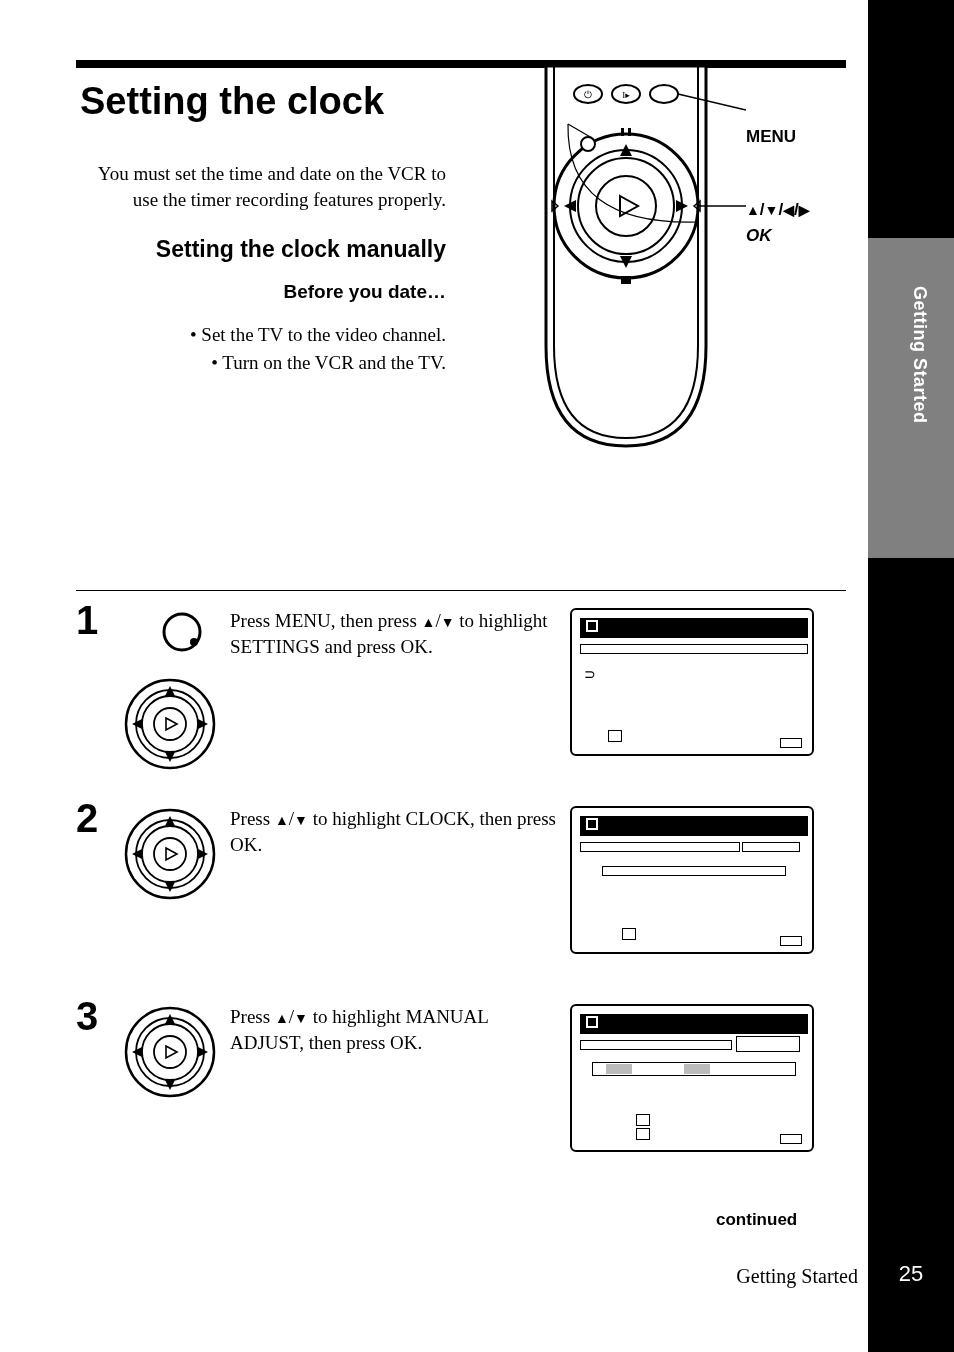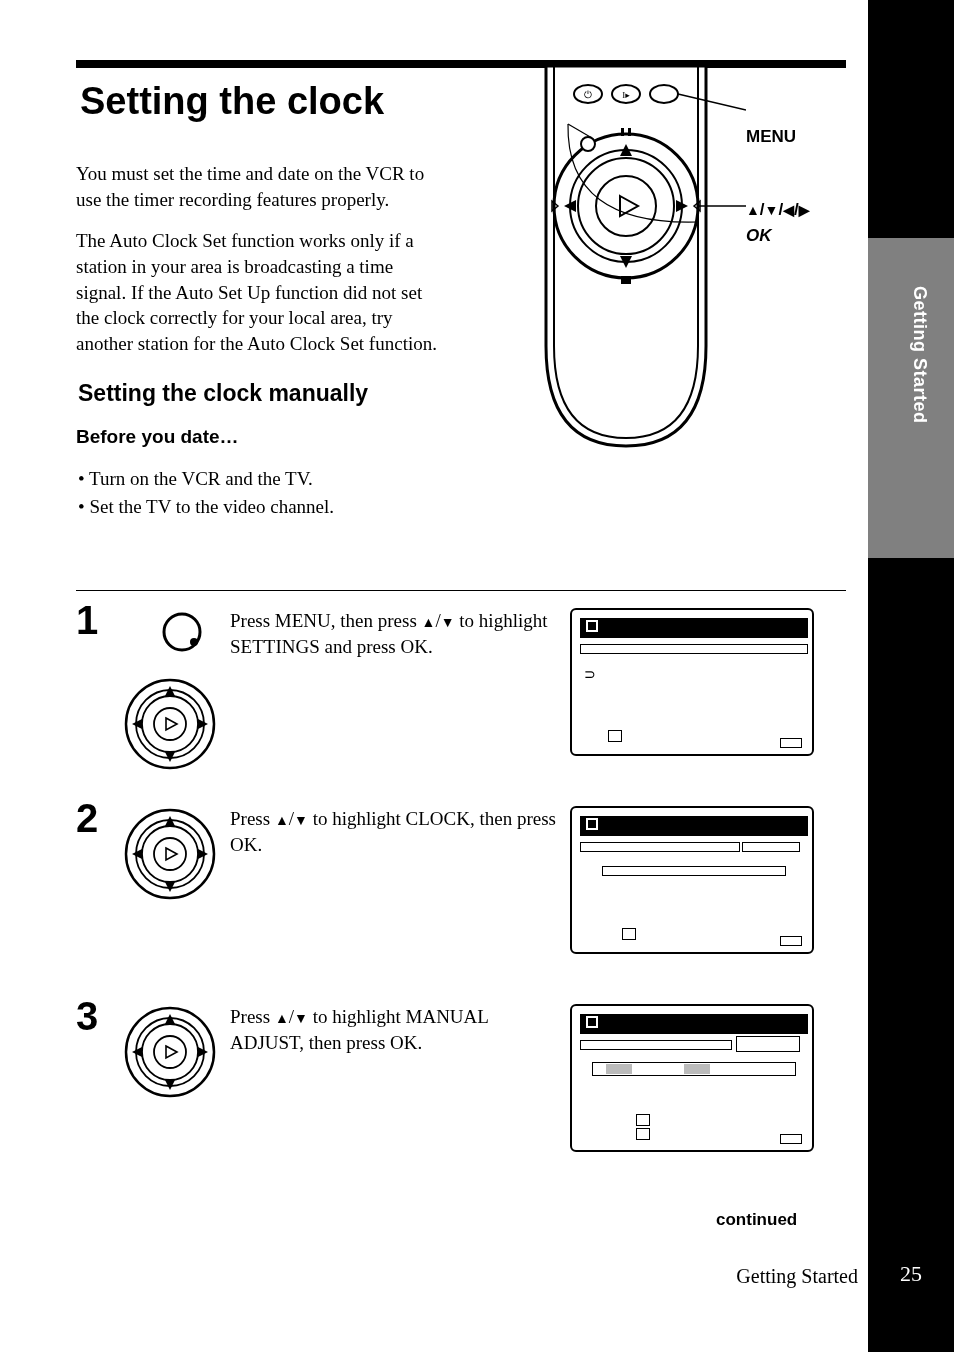--- a/index.html
+++ b/index.html
@@ -38,21 +38,21 @@
   }
   .page-number-box {
     position: absolute;
     right: 0; bottom: 58px;
     width: 86px; height: 40px;
     background: #000;
     color: #fff;
     text-align: center;
     line-height: 40px;
     font-size: 22px;
-    font-family: Liberation Serif, serif;
+    font-family: Liberation Sans, sans-serif;
     margin-top: 37px;
   }
   .footer-section {
     position: absolute;
     right: 96px; bottom: 64px;
     font-size: 20px;
   }
 
   .content {
     position: absolute;
@@ -67,20 +67,21 @@
   h1 {
     font-family: Arial, Helvetica, sans-serif;
     font-weight: 800;
     font-size: 38px;
     margin: 0 0 38px 4px;
   }
   .intro-col {
     width: 370px;
     font-size: 19px;
     line-height: 1.35;
+    text-align: right;
   }
   .intro-col p { margin: 0 0 16px 0; }
   h2 {
     font-family: Arial, Helvetica, sans-serif;
     font-weight: 800;
     font-size: 23px;
     margin: 22px 0 14px 2px;
   }
   .before {
     font-family: Arial, Helvetica, sans-serif;
@@ -210,26 +211,25 @@
 <div class="side-tab-text sans">Getting Started</div>
 <div class="page-number-box">25</div>
 <div class="footer-section">Getting Started</div>
 
 <div class="content">
   <div class="thick-rule"></div>
   <h1>Setting the clock</h1>
 
   <div class="intro-col">
     <p>You must set the time and date on the VCR to use the timer recording features properly.</p>
-    <p>The Auto Clock Set function works only if a station in your area is broadcasting a time signal.  If the Auto Set Up function did not set the clock correctly for your local area, try another station for the Auto Clock Set function.</p>
     <h2>Setting the clock manually</h2>
     <p class="before">Before you date…</p>
     <ul class="bullets">
+      <li>Set the TV to the video channel.</li>
       <li>Turn on the VCR and the TV.</li>
-      <li>Set the TV to the video channel.</li>
     </ul>
   </div>
 
   <div class="remote-wrap">
     <svg width="230" height="390" viewBox="0 0 230 390">
 
       <path d="M30 0 L190 0 L190 280 Q190 380 110 380 Q30 380 30 280 Z" fill="#fff" stroke="#000" stroke-width="3"></path>
       <path d="M38 0 L38 280 Q38 372 110 372 Q182 372 182 280 L182 0" fill="none" stroke="#000" stroke-width="2"></path>
 
       <ellipse cx="72" cy="28" rx="14" ry="9" fill="#fff" stroke="#000" stroke-width="2"></ellipse>

